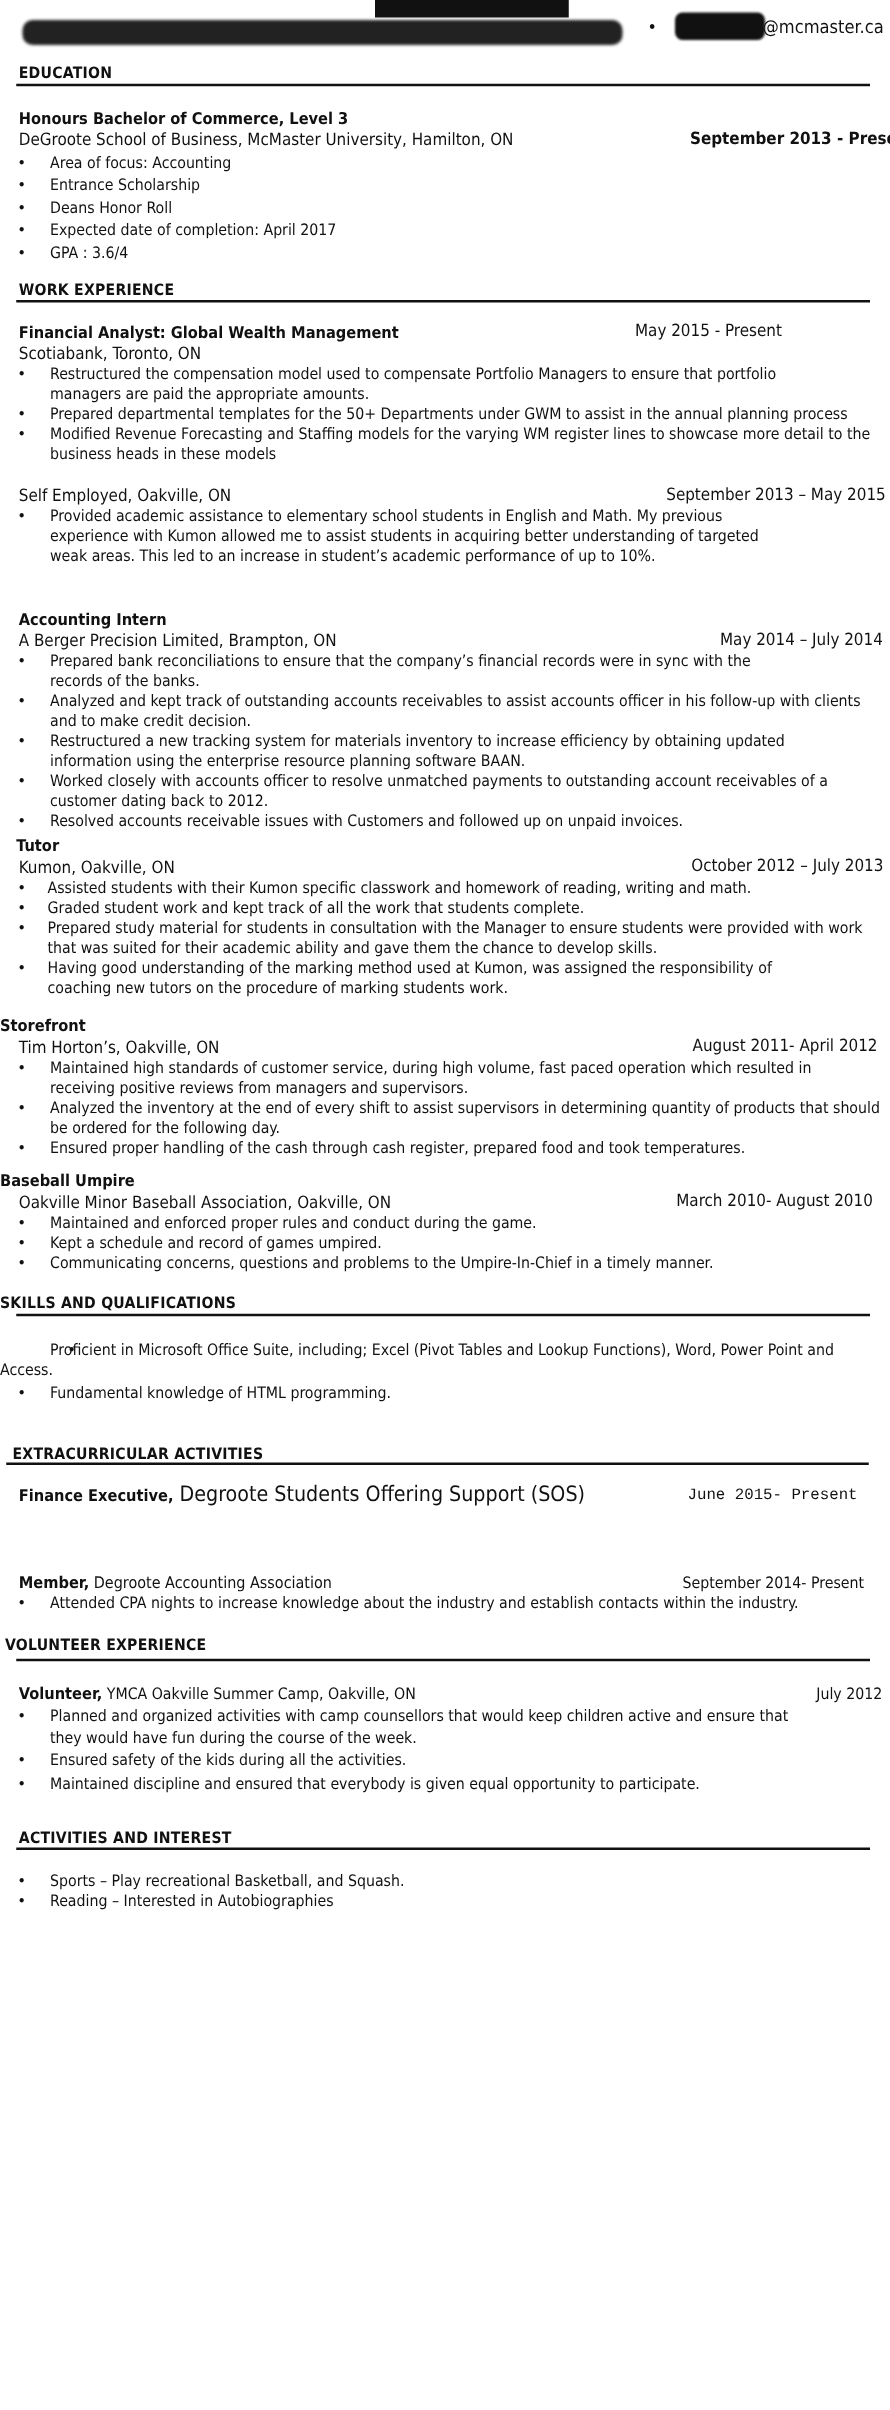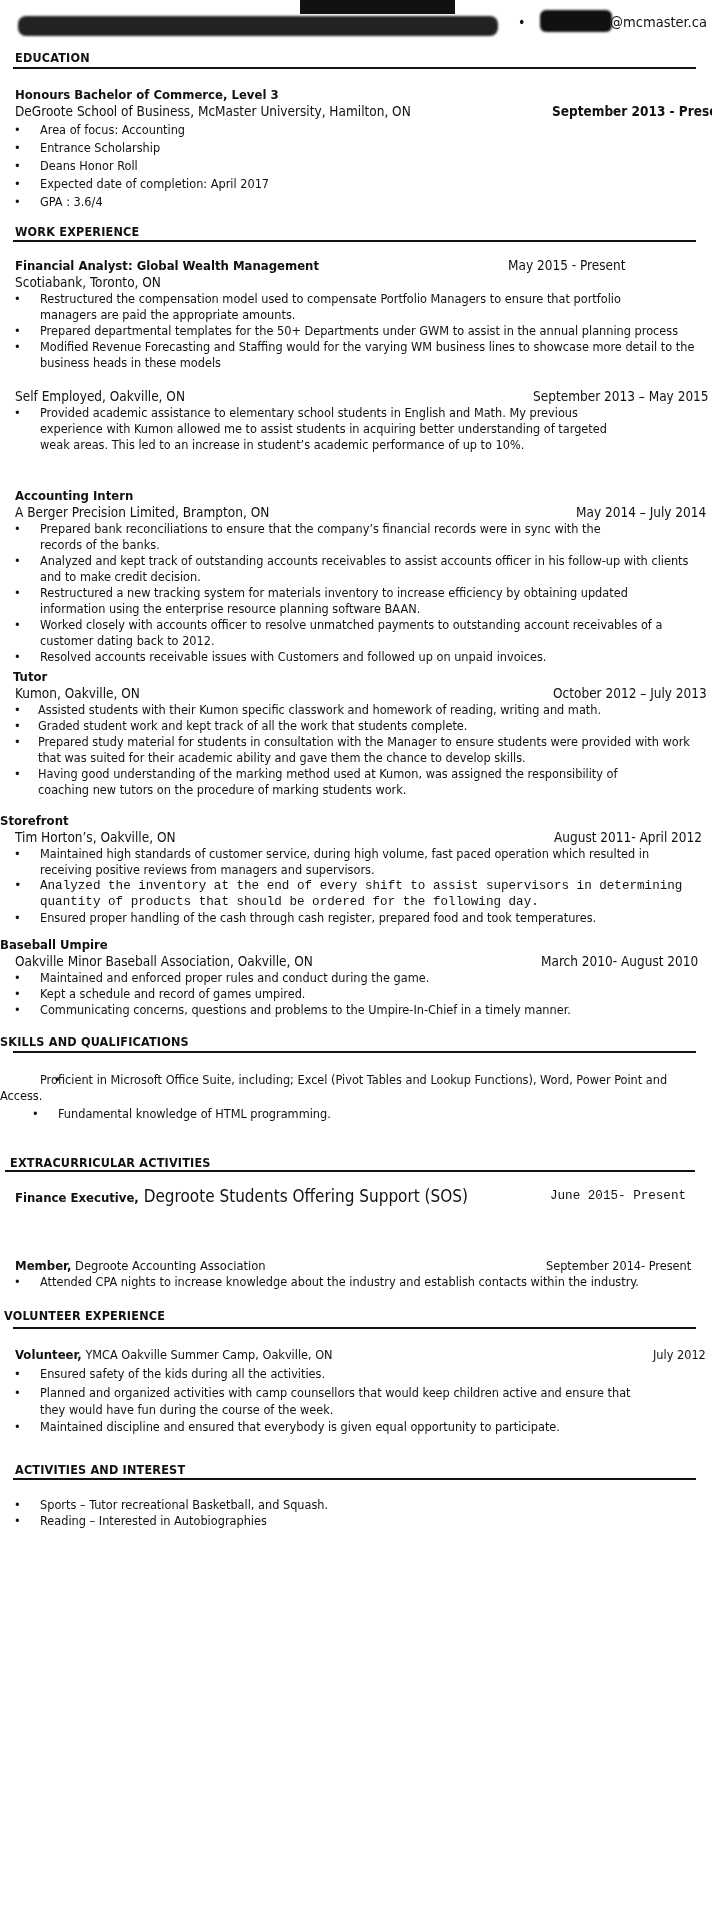--- a/index.html
+++ b/index.html
@@ -66,21 +66,21 @@
 
   <div class="sec-title" style="left:15px;top:224px;">WORK EXPERIENCE</div>
   <div class="sec-rule" style="left:13px;top:240px;width:683px;"></div>
 
   <div class="block" style="top:257px;">
     <div class="row" style="padding-left:15px;"><span class="role">Financial Analyst: Global Wealth Management</span><span class="date" style="left:508px;">May 2015 - Present</span></div>
     <div class="row" style="padding-left:15px;"><span class="org">Scotiabank, Toronto, ON</span></div>
     <ul class="ul" style="padding-right:10px;">
       <li class="li" style="padding-right:50px;">Restructured the compensation model used to compensate Portfolio Managers to ensure that portfolio managers are paid the appropriate amounts.</li>
       <li class="li" style="white-space:nowrap;">Prepared departmental templates for the 50+ Departments under GWM to assist in the annual planning process</li>
-      <li class="li">Modified Revenue Forecasting and Staffing would for the varying WM business lines to showcase more detail to the business heads in these models</li>
+      <li class="li">Modified Revenue Forecasting and Staffing models for the varying WM register lines to showcase more detail to the business heads in these models</li>
     </ul>
   </div>
 
   <div class="block" style="top:388px;">
     <div class="row" style="padding-left:15px;"><span class="org">Self Employed, Oakville, ON</span><span class="date" style="left:533px;">September 2013 – May 2015</span></div>
     <ul class="ul">
       <li class="li" style="padding-right:80px;">Provided academic assistance to elementary school students in English and Math.  My previous experience with Kumon allowed me to assist students in acquiring better understanding of targeted weak areas. This led to an increase in student’s academic performance of up to 10%.</li>
     </ul>
   </div>
 
@@ -105,40 +105,40 @@
       <li class="li" style="padding-left:38px;padding-right:20px;">Prepared study material  for students in consultation with the Manager to ensure students were provided with work that was suited for their academic ability and gave them the chance to develop skills.</li>
       <li class="li" style="padding-left:38px;padding-right:60px;">Having good understanding of the marking method used at Kumon, was assigned the responsibility of coaching new tutors on the procedure of marking students work.</li>
     </ul>
   </div>
 
   <div class="block" style="top:812px;">
     <div class="row" style="padding-left:0px;"><span class="role">Storefront</span></div>
     <div class="row" style="padding-left:15px;"><span class="org">Tim Horton’s, Oakville, ON</span><span class="date" style="left:554px;">August 2011- April 2012</span></div>
     <ul class="ul">
       <li class="li" style="padding-right:60px;">Maintained high standards of customer service, during high volume, fast paced operation which resulted in receiving positive reviews from managers and supervisors.</li>
-      <li class="li" style="padding-right:4px;font-family:Liberation Mono, monospace;">Analyzed the inventory at the end of every shift to assist supervisors in determining quantity of products that should be ordered for the following day.</li>
+      <li class="li" style="padding-right:4px;">Analyzed the inventory at the end of every shift to assist supervisors in determining quantity of products that should be ordered for the following day.</li>
       <li class="li">Ensured proper handling of the cash through cash register, prepared food and took temperatures.</li>
     </ul>
   </div>
 
   <div class="block" style="top:936px;">
     <div class="row" style="padding-left:0px;"><span class="role">Baseball Umpire</span></div>
     <div class="row" style="padding-left:15px;"><span class="org">Oakville Minor Baseball Association, Oakville, ON</span><span class="date" style="left:541px;">March 2010- August 2010</span></div>
     <ul class="ul">
       <li class="li">Maintained and enforced proper rules and conduct during the game.</li>
       <li class="li">Kept a schedule and record of games umpired.</li>
       <li class="li">Communicating concerns, questions and problems to the Umpire-In-Chief in a timely manner.</li>
     </ul>
   </div>
 
   <div class="sec-title" style="left:0px;top:1034px;">SKILLS AND QUALIFICATIONS</div>
   <div class="sec-rule" style="left:13px;top:1051px;width:683px;"></div>
   <div class="block" style="top:1072px;">
     <div class="li" style="padding-left:0;text-indent:40px;padding-right:8px;">Proficient in Microsoft Office Suite, including; Excel (Pivot Tables and Lookup Functions), Word, Power Point and Access.</div>
-    <div class="li" style="margin-top:2px;margin-left:18px;">Fundamental knowledge of HTML programming.</div>
+    <div class="li" style="margin-top:2px;">Fundamental knowledge of HTML programming.</div>
   </div>
 
   <div class="sec-title" style="left:10px;top:1155px;">EXTRACURRICULAR ACTIVITIES</div>
   <div class="sec-rule" style="left:5px;top:1170px;width:690px;"></div>
 
   <div class="block" style="top:1188px;">
     <div class="row" style="padding-left:15px;"><span class="role">Finance Executive,</span><span class="org" style="font-size:17px;"> Degroote Students Offering Support (SOS)</span><span class="date" style="left:550px;font-size:12.6px;font-family:Liberation Mono, monospace;">June 2015- Present</span></div>
   </div>
 
   <div class="block" style="top:1257px;">
@@ -146,26 +146,26 @@
     <ul class="ul" style="margin-top:0;">
       <li class="li">Attended CPA nights to increase knowledge about the industry and establish contacts within the industry.</li>
     </ul>
   </div>
 
   <div class="sec-title" style="left:4px;top:1308px;">VOLUNTEER EXPERIENCE</div>
   <div class="sec-rule" style="left:13px;top:1327px;width:683px;"></div>
   <div class="block" style="top:1346px;">
     <div class="row" style="padding-left:15px;"><span class="role">Volunteer,</span><span class="org" style="font-size:12.6px;"> YMCA Oakville Summer Camp, Oakville, ON</span><span class="date" style="left:653px;font-size:12.6px;">July 2012</span></div>
     <ul class="ul" style="margin-top:1px;">
+      <li class="li" style="padding-right:60px;line-height:17px;">Planned and organized activities with camp counsellors that would keep children active and ensure that they would have fun during the course of the week.</li>
       <li class="li" style="line-height:20px;">Ensured safety of the kids during all the activities.</li>
-      <li class="li" style="padding-right:60px;line-height:17px;">Planned and organized activities with camp counsellors that would keep children active and ensure that they would have fun during the course of the week.</li>
       <li class="li" style="line-height:18px;">Maintained discipline and ensured that everybody is given equal opportunity to participate.</li>
     </ul>
   </div>
 
   <div class="sec-title" style="left:15px;top:1462px;">ACTIVITIES AND INTEREST</div>
   <div class="sec-rule" style="left:13px;top:1478px;width:683px;"></div>
   <div class="block" style="top:1497px;">
-    <div class="li">Sports – Tutor recreational Basketball, and Squash.</div>
+    <div class="li">Sports – Play recreational Basketball, and Squash.</div>
     <div class="li">Reading – Interested in Autobiographies</div>
   </div>
 
 </div>
 
 </body></html>

